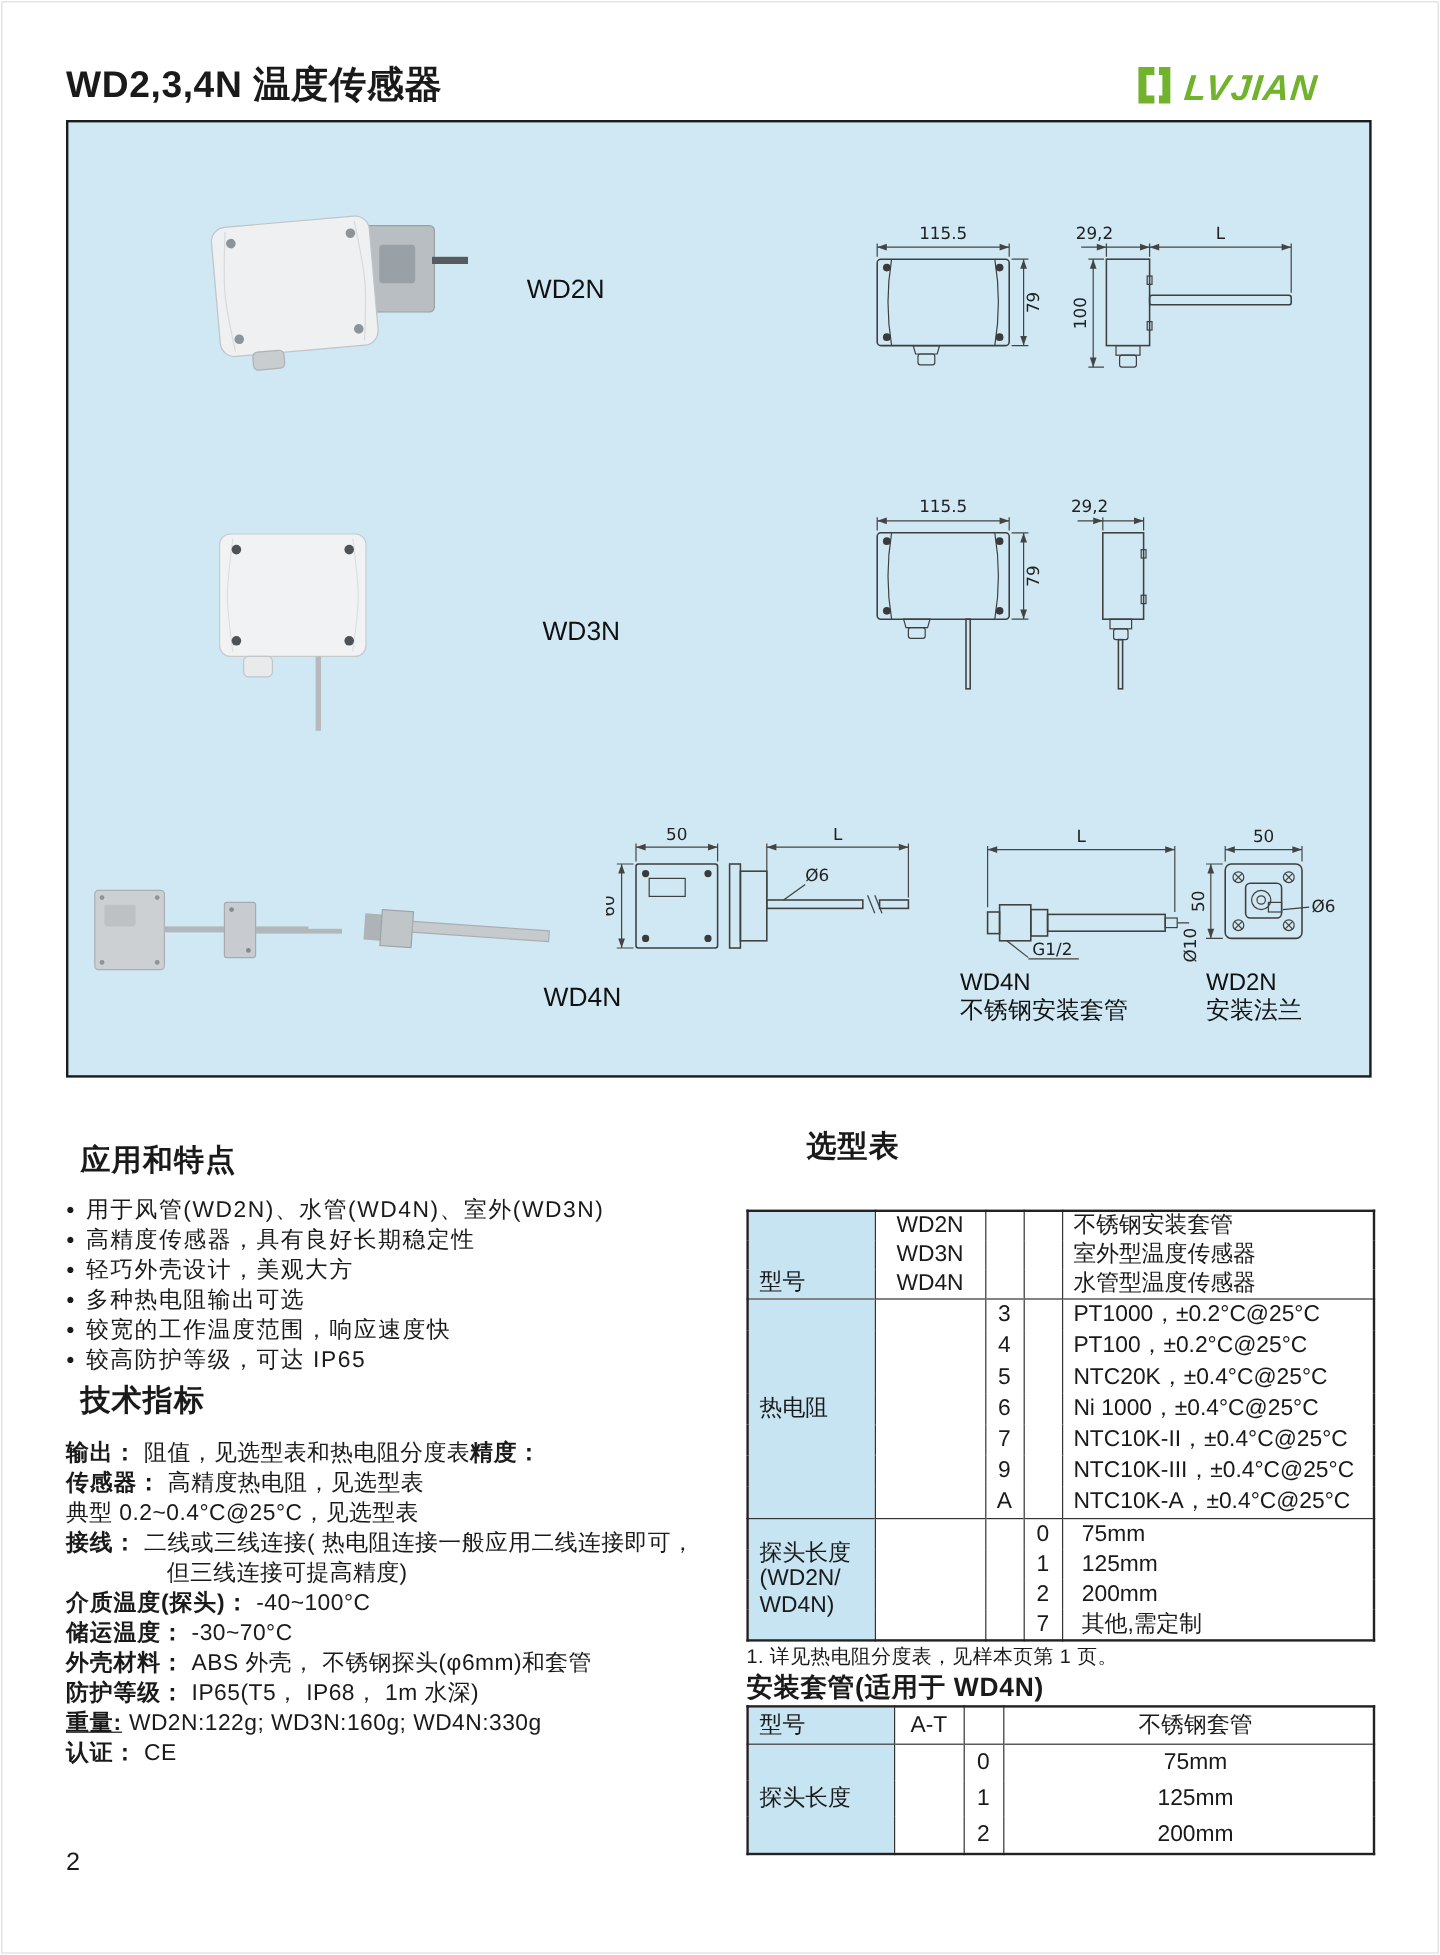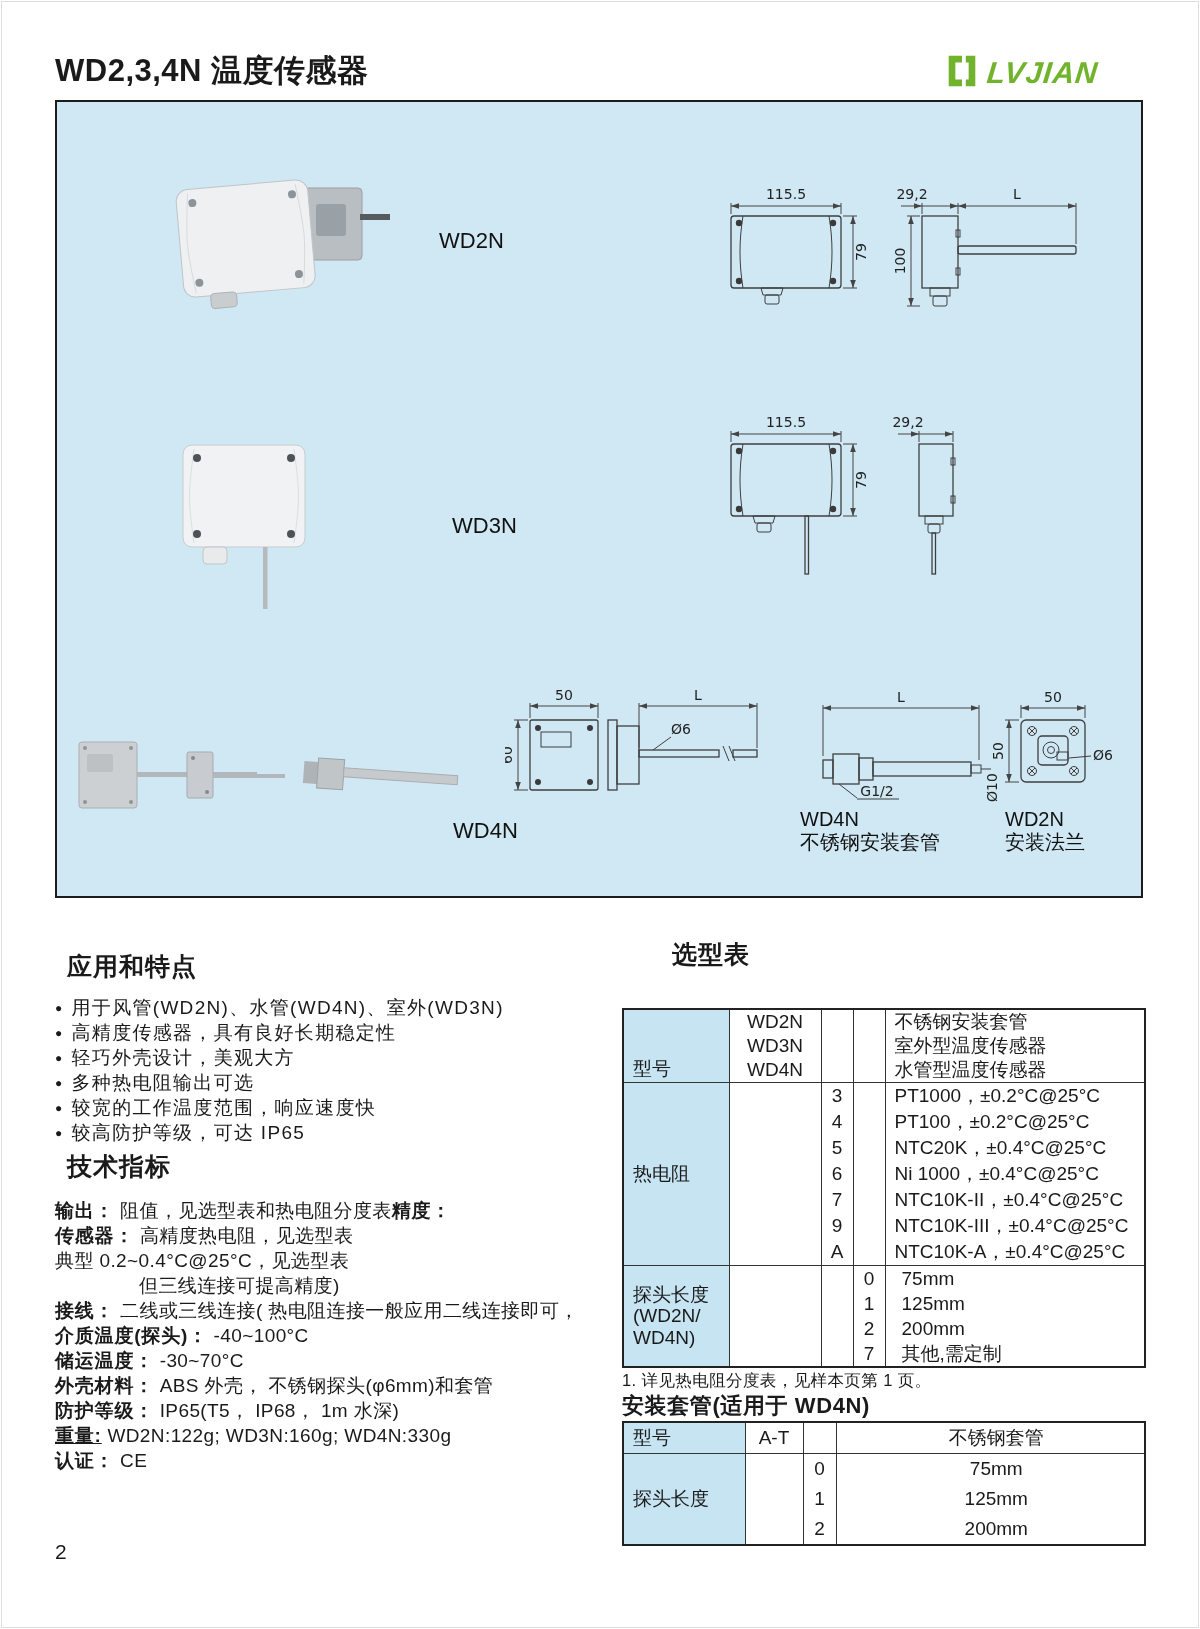--- a/index.html
+++ b/index.html
@@ -350,22 +350,22 @@
         <span class="dot">●</span>
         <span>较高防护等级，可达 IP65</span>
       </div>
   </div>
 
   <div class="abs h2" style="left:55px;top:1150px">技术指标</div>
   <div class="abs specs">
     <div class="spec-line"><b>输出：</b><span> 阻值，见选型表和热电阻分度表</span><b>精度：</b></div>
     <div class="spec-line"><b>传感器：</b><span> 高精度热电阻，见选型表</span></div>
     <div class="spec-line"><b></b><span>典型 0.2~0.4°C@25°C，见选型表</span></div>
+    <div class="spec-line"><b>接线：</b><span> 二线或三线连接( 热电阻连接一般应用二线连接即可，</span></div>
     <div class="spec-line ind"><b></b><span>但三线连接可提高精度)</span></div>
-    <div class="spec-line"><b>接线：</b><span> 二线或三线连接( 热电阻连接一般应用二线连接即可，</span></div>
     <div class="spec-line"><b>介质温度(探头)：</b><span> -40~100°C</span></div>
     <div class="spec-line"><b>储运温度：</b><span> -30~70°C</span></div>
     <div class="spec-line"><b>外壳材料：</b><span> ABS 外壳， 不锈钢探头(φ6mm)和套管</span></div>
     <div class="spec-line"><b>防护等级：</b><span> IP65(T5， IP68， 1m 水深)</span></div>
     <div class="spec-line"><b class="u">重量:</b><span> WD2N:122g; WD3N:160g; WD4N:330g</span></div>
     <div class="spec-line"><b>认证：</b><span> CE</span></div>
   </div>
 
   <div class="abs h2" style="left:660px;top:938px">选型表</div>
 

